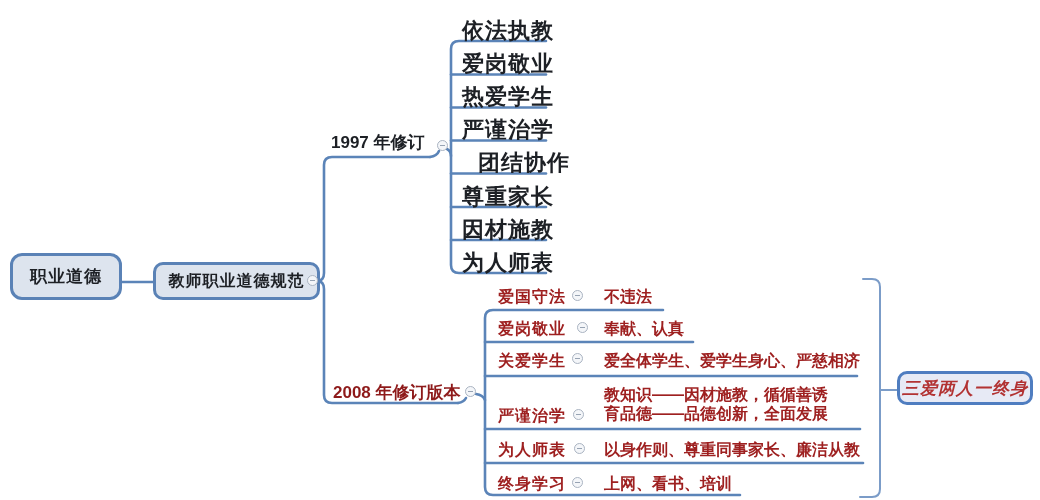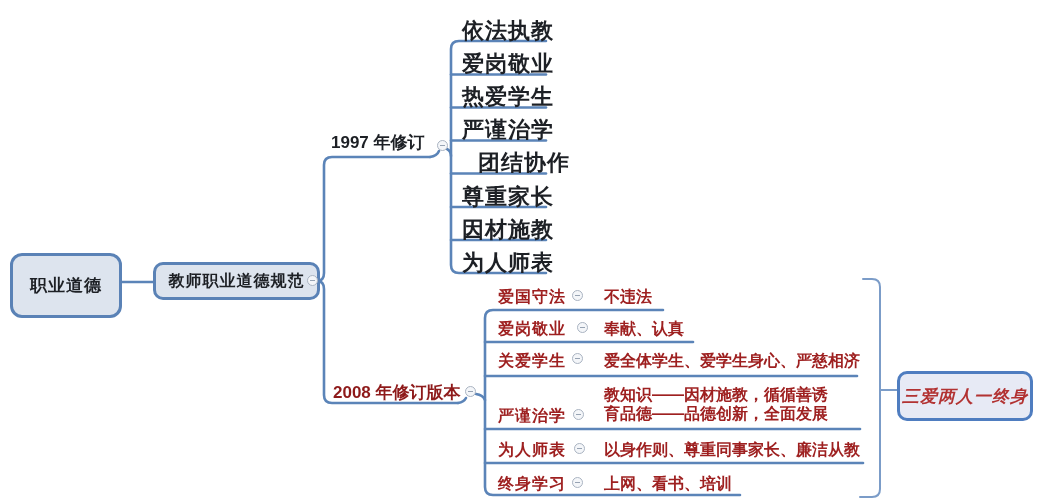--- a/index.html
+++ b/index.html
@@ -60,21 +60,21 @@
     <path class="wire" d="M476,394 Q483,395 485,400"></path>
     <path class="wire" d="M663,310 H493 Q485,310 485,318 V487 Q485,495 493,495 H740"></path>
     <path class="wire" d="M485,342 H693"></path>
     <path class="wire" d="M485,376 H857"></path>
     <path class="wire" d="M485,429 H860"></path>
     <path class="wire" d="M485,463 H863"></path>
     <path class="wire thin" d="M863,279 H872 Q880,279 880,287 V489 Q880,497 872,497 H860"></path>
     <path class="wire thin" d="M880,390 H897"></path>
   </svg>
 
-  <div class="box" style="left:10px;top:253px;width:112px;height:65px;">
+  <div class="box" style="left:10px;top:253px;width:112px;height:47px;">
     <span class="lbl">职业道德</span>
   </div>
 
   <div class="box" style="left:153px;top:262px;width:167px;height:38px;border-radius:10px;">
     <span class="lbl" style="font-size:16px;">教师职业道德规范</span>
   </div>
 
   <div class="toggle" style="left:307px;top:275px;"></div>
 
   <div class="topic97" style="top:131px;">1997 年修订</div>
@@ -110,17 +110,17 @@
   <div class="rowvalue" style="top:404px;">育品德——品德创新，全面发展</div>
 
   <div class="rowlabel" style="top:440px;">为人师表</div>
   <div class="toggle" style="left:574px;top:443px;"></div>
   <div class="rowvalue" style="top:440px;">以身作则、尊重同事家长、廉洁从教</div>
 
   <div class="rowlabel" style="top:474px;">终身学习</div>
   <div class="toggle" style="left:572px;top:477px;"></div>
   <div class="rowvalue" style="top:474px;">上网、看书、培训</div>
 
-  <div class="summarybox" style="left:897px;top:371px;width:136px;height:50px;">
+  <div class="summarybox" style="left:897px;top:371px;width:136px;height:34px;">
     <span class="lbl">三爱两人一终身</span>
   </div>
 
 </div>
 
 </body></html>

